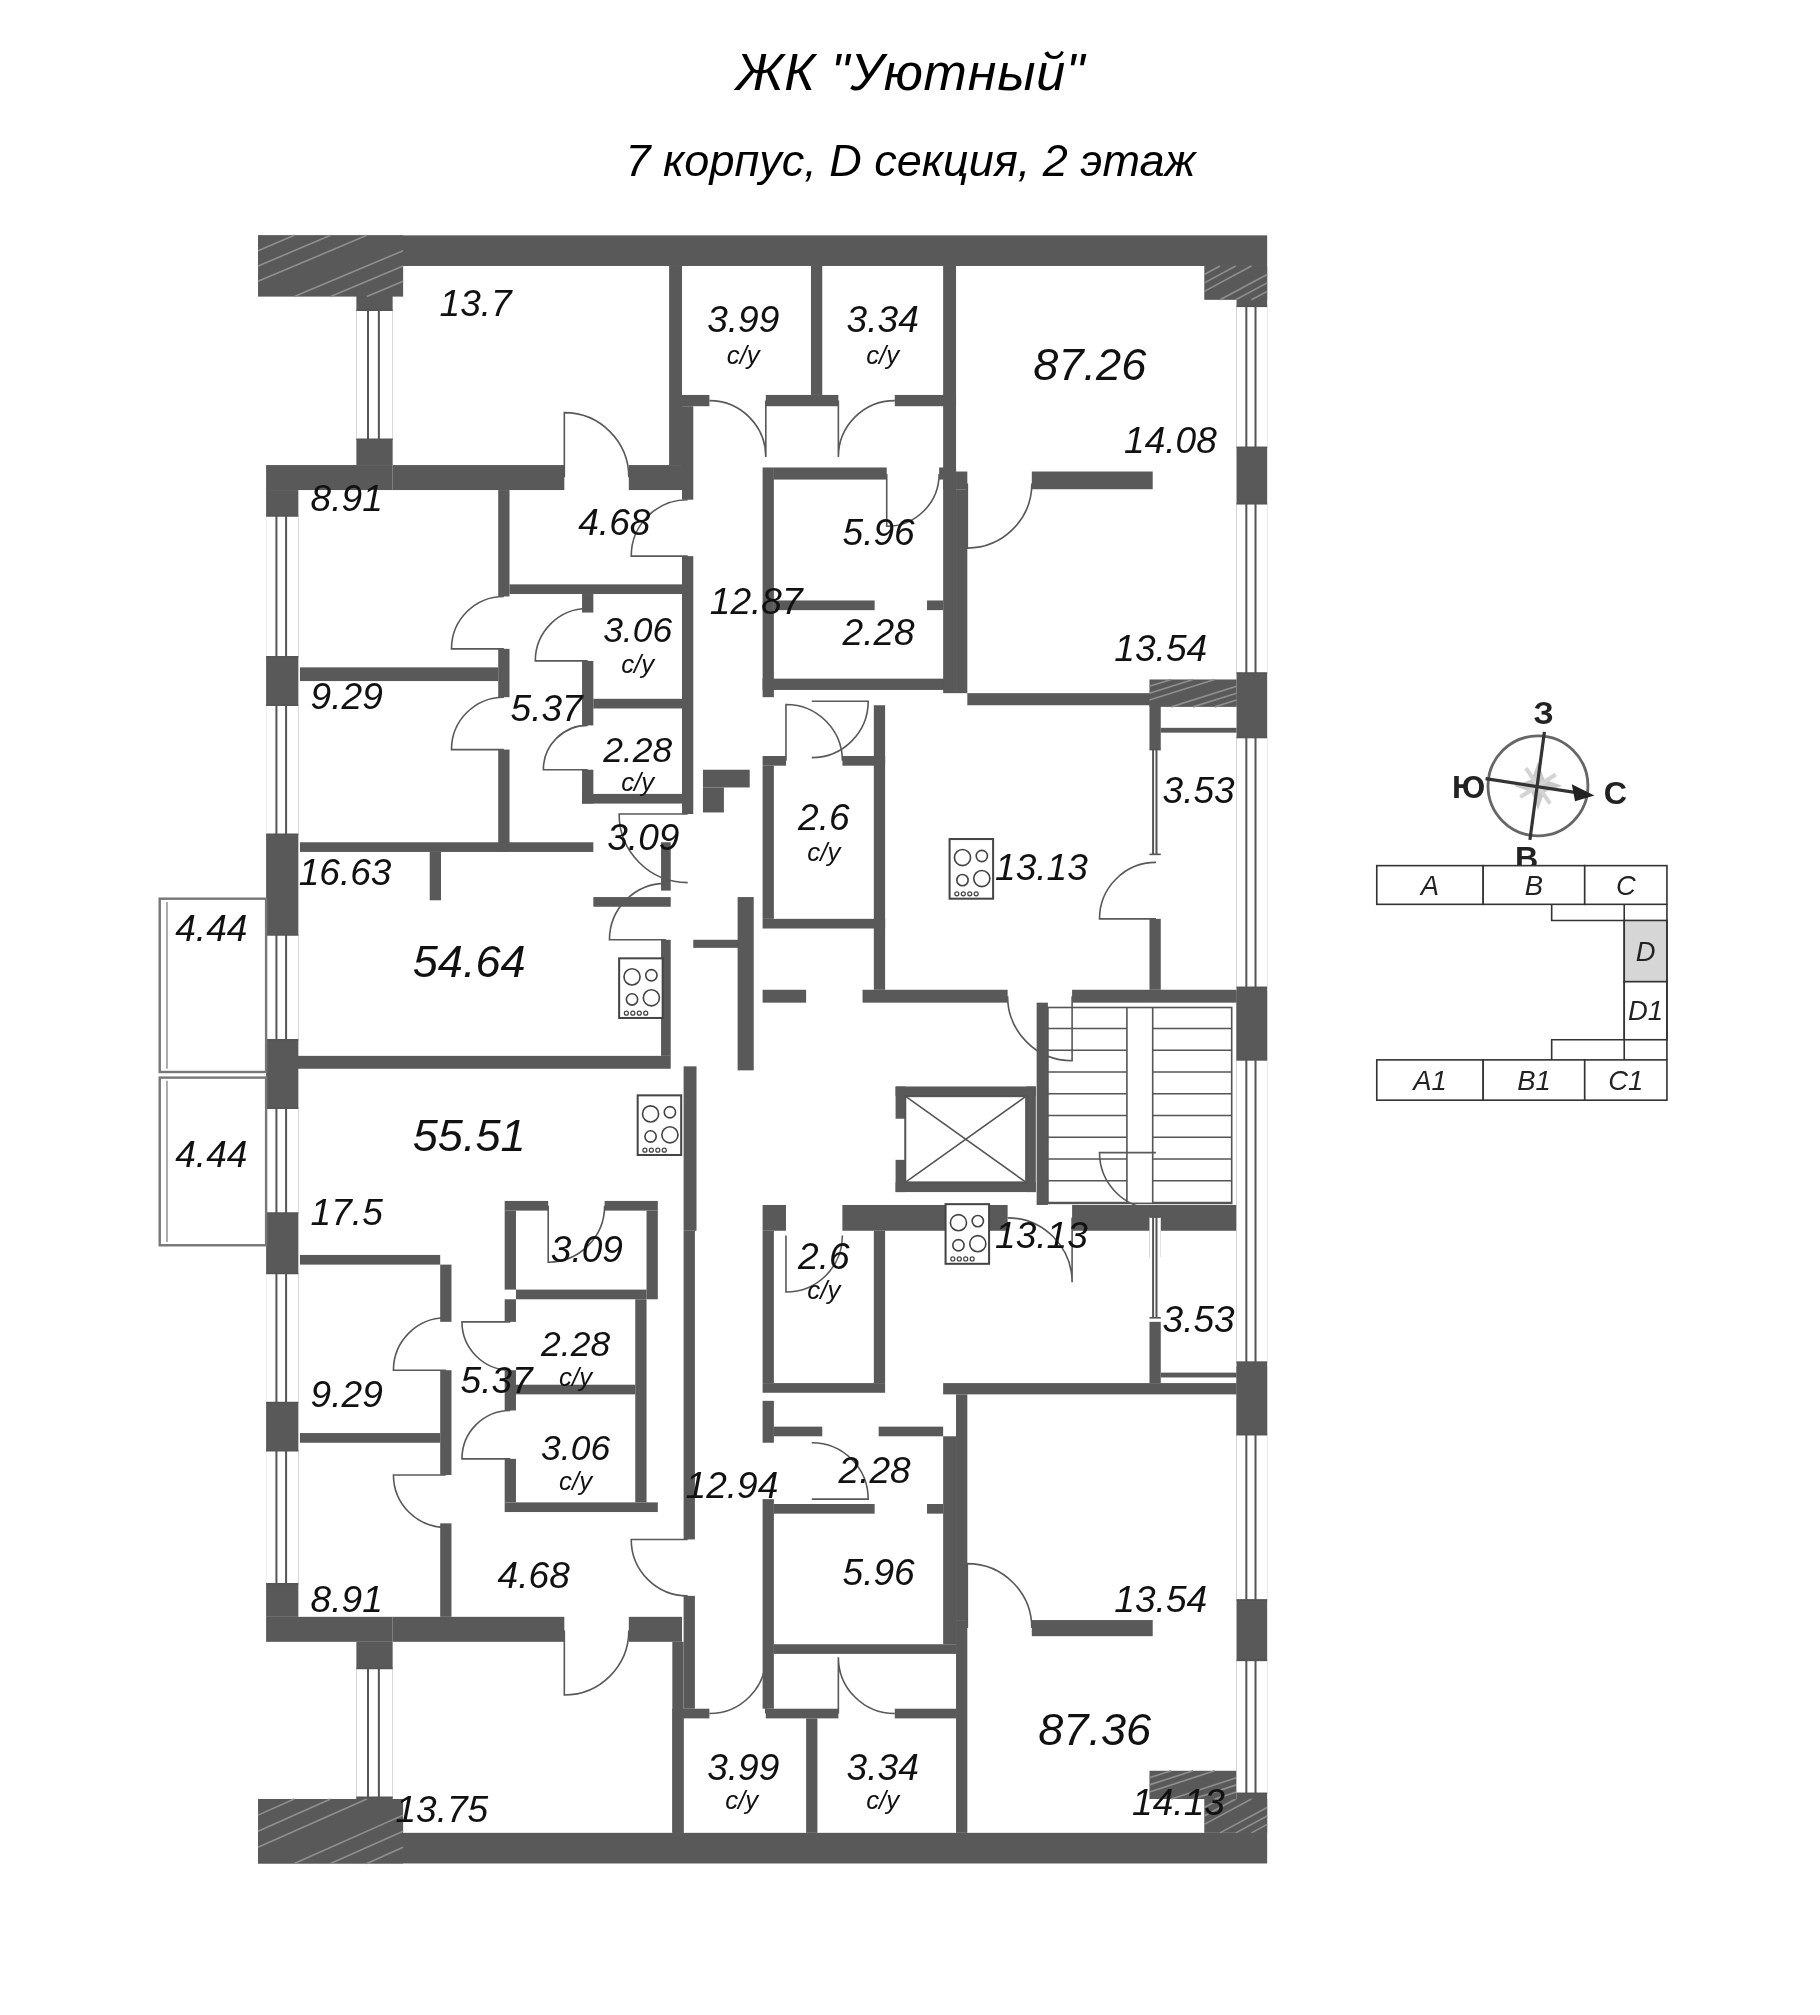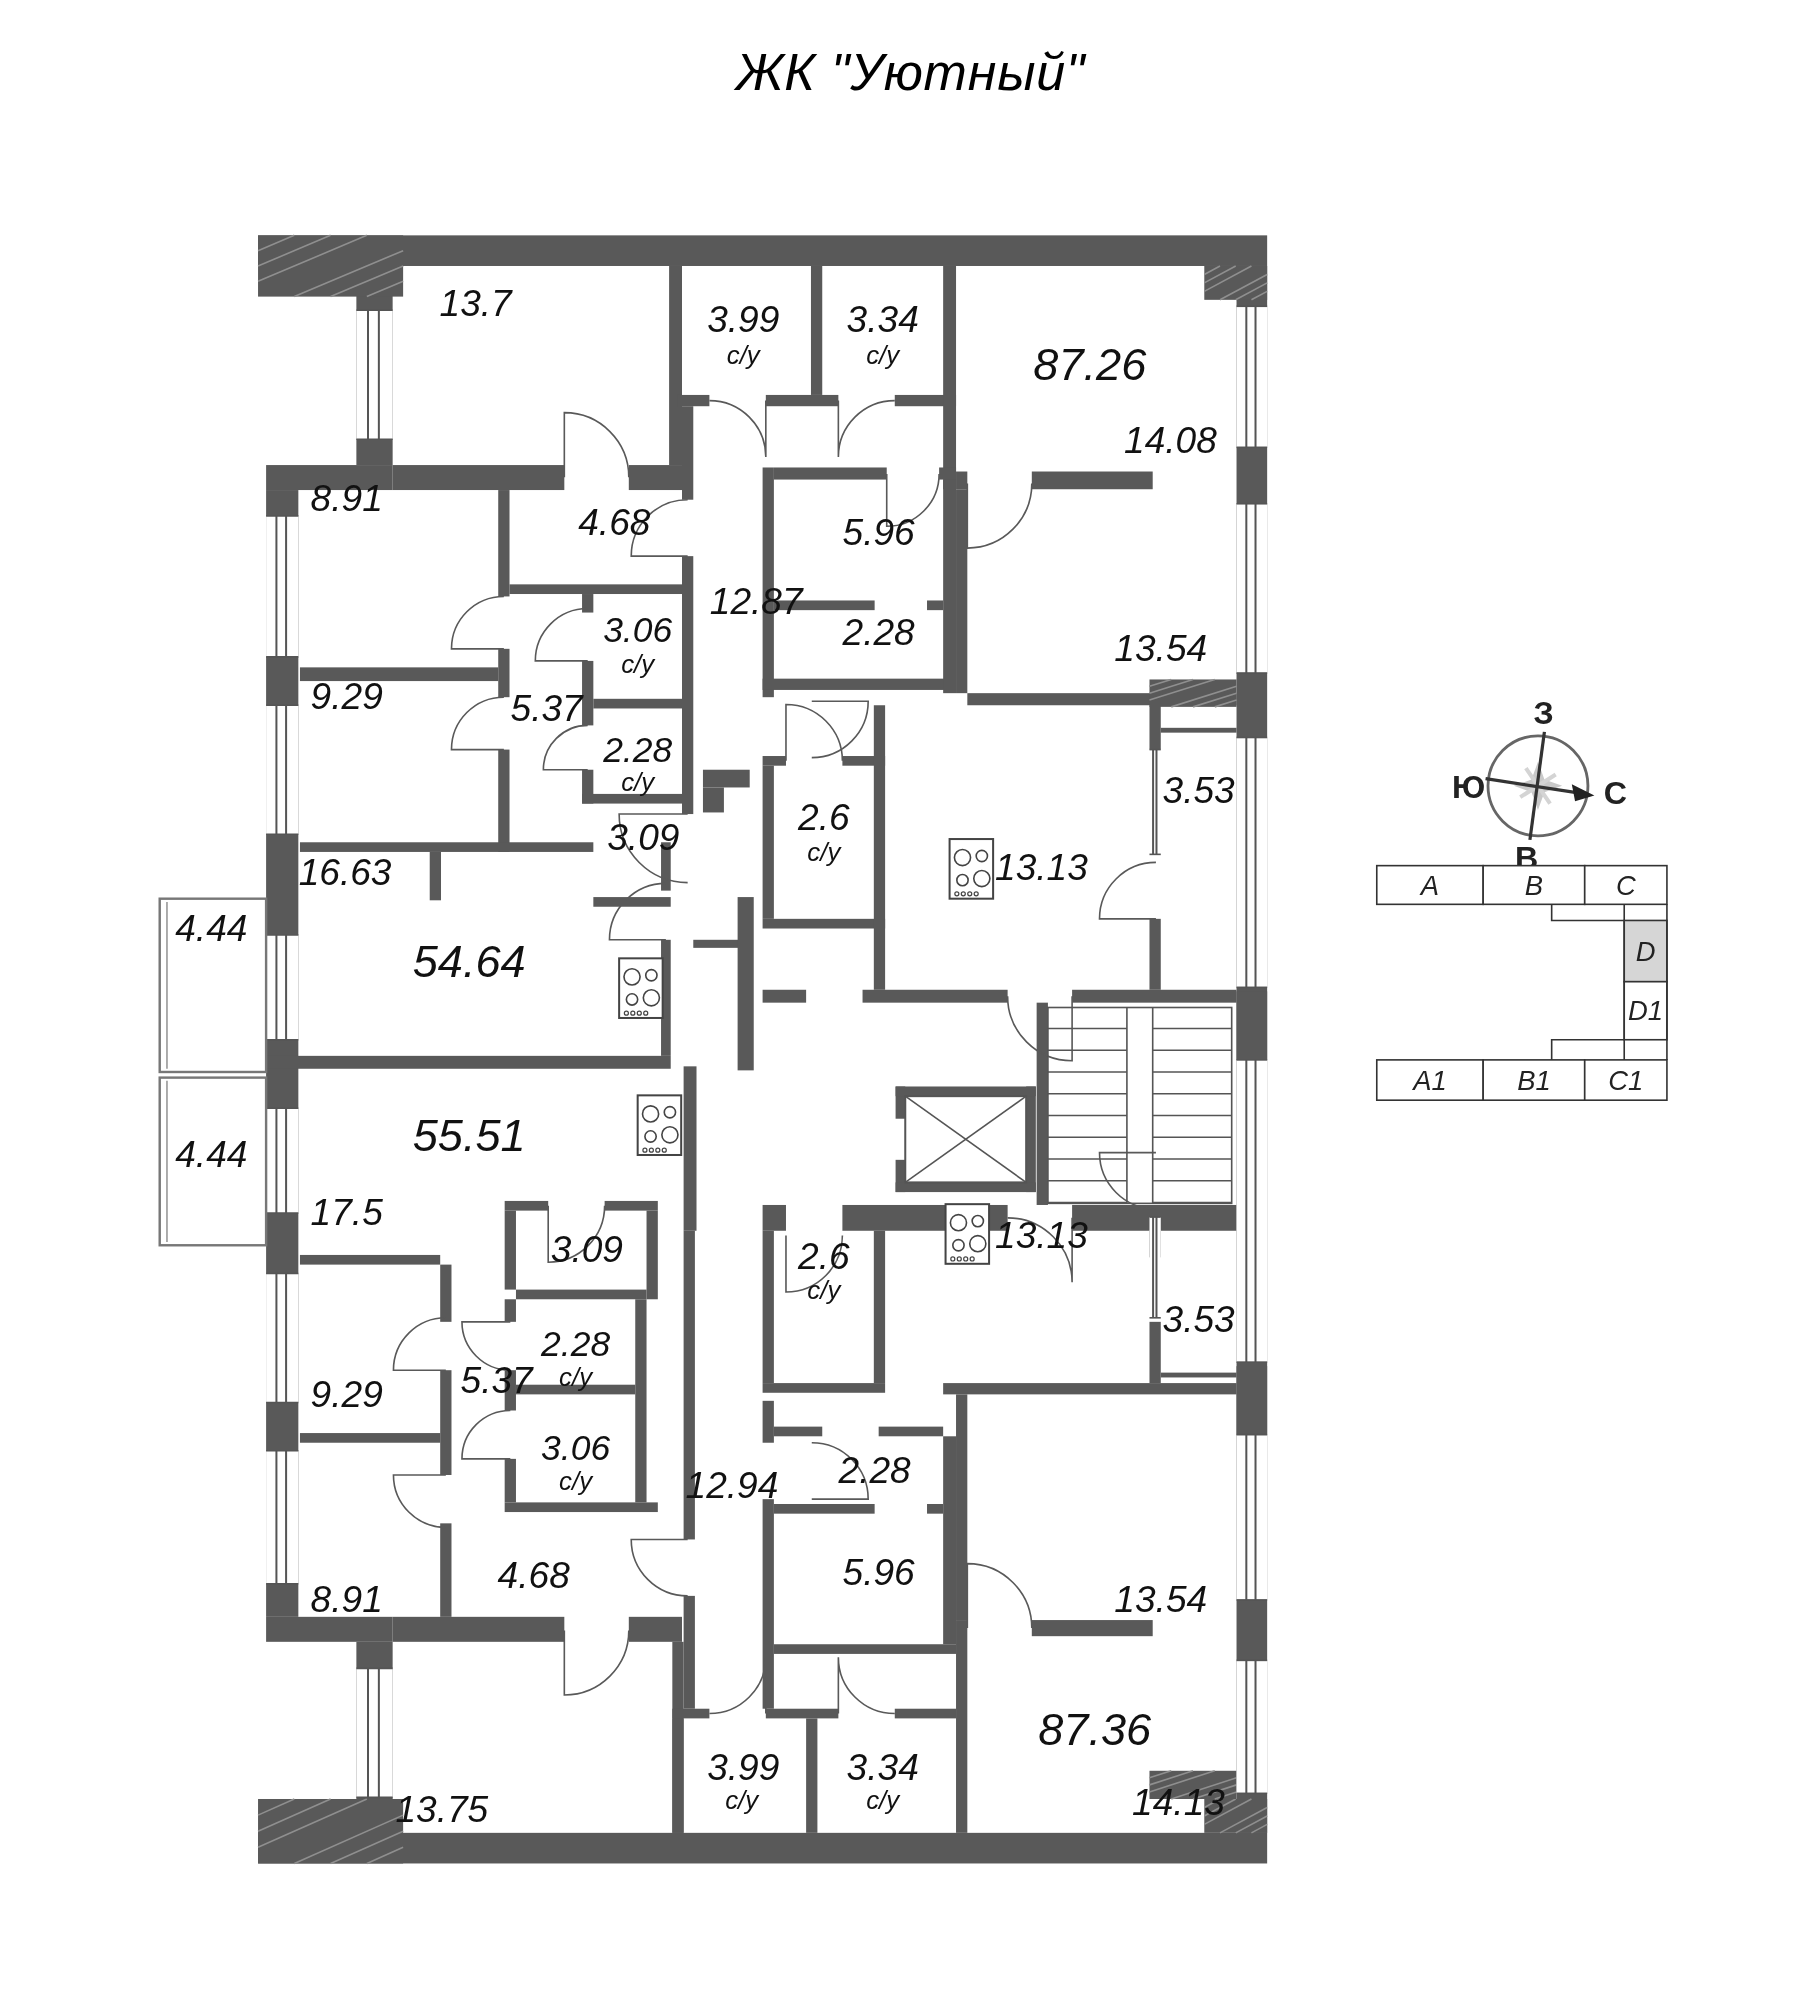--- a/index.html
+++ b/index.html
@@ -12,20 +12,21 @@
   svg{position:absolute;top:0;left:0;}
   .wall{fill:#595959;stroke:none;}
   .thin{stroke:#595959;fill:none;}
   .roomlabel{font-style:italic;fill:#111;text-anchor:middle;}
 </style>
 </head>
 <body>
 
 <div class="page">
   <div class="title">ЖК "Уютный"</div>
+  <div class="subtitle">7 корпус, D секция, 2 этаж</div>
 
   <svg id="plan" width="1821" height="2015" viewBox="0 0 2259 2500">
     <g id="g-walls">
         <rect x="320" y="292" width="1252" height="38" class="wall"></rect>
         <rect x="320" y="2274" width="1252" height="38" class="wall"></rect>
         <rect x="1534" y="330" width="38" height="1944" class="wall"></rect>
         <rect x="442" y="330" width="45" height="247" class="wall"></rect>
         <rect x="330" y="577" width="157" height="31" class="wall"></rect>
         <rect x="330" y="608" width="40" height="1398" class="wall"></rect>
         <rect x="330" y="2006" width="157" height="31" class="wall"></rect>

